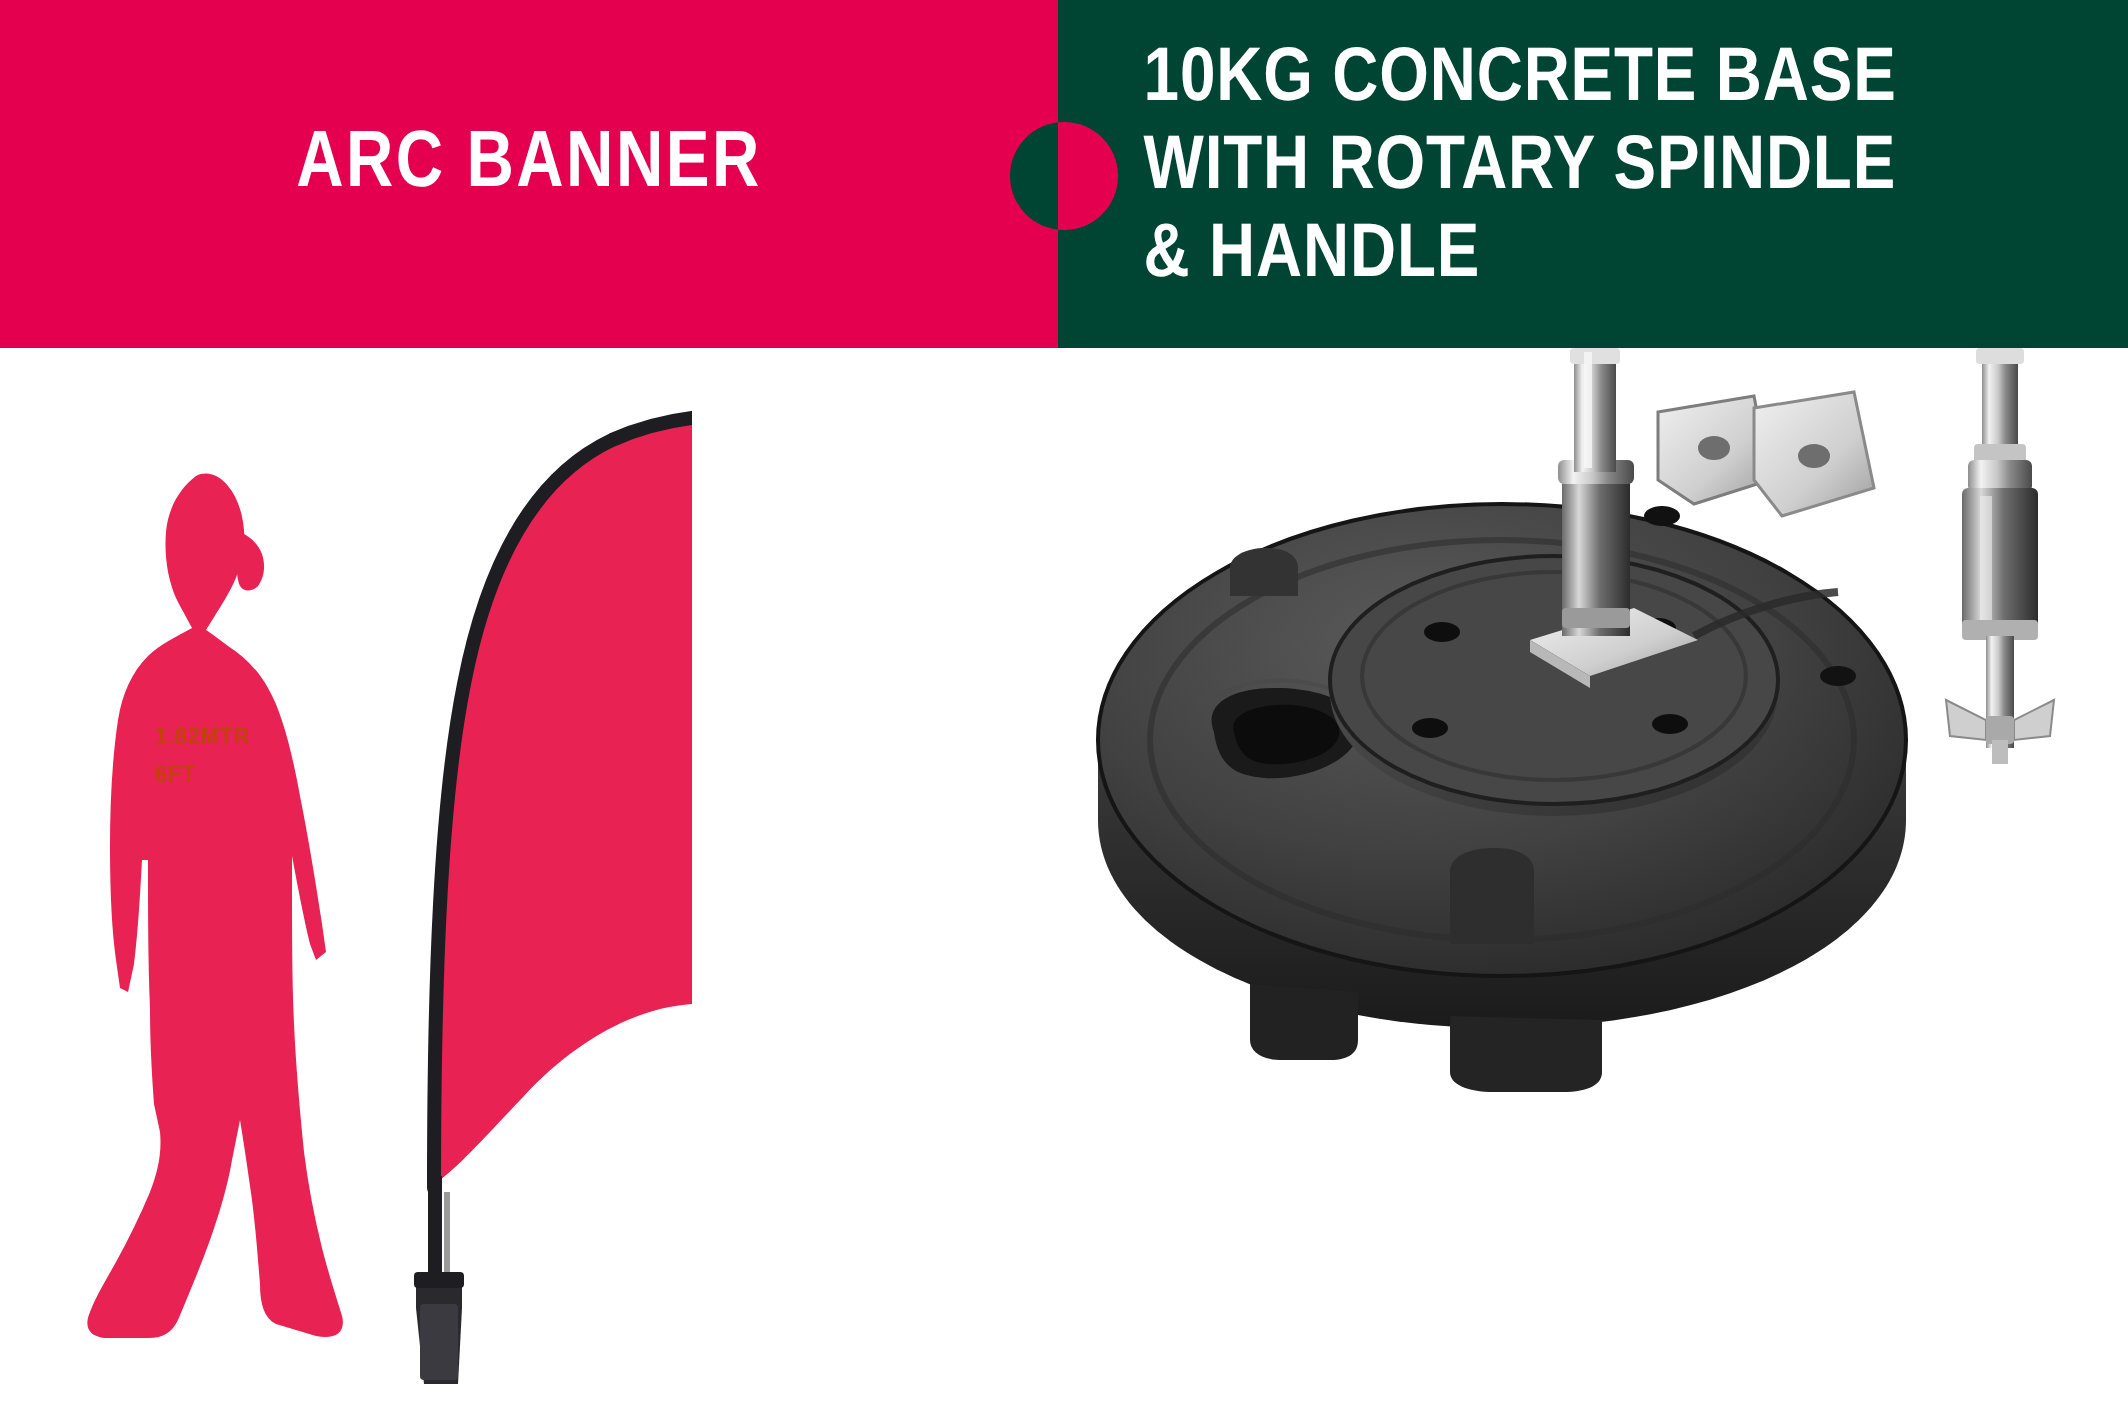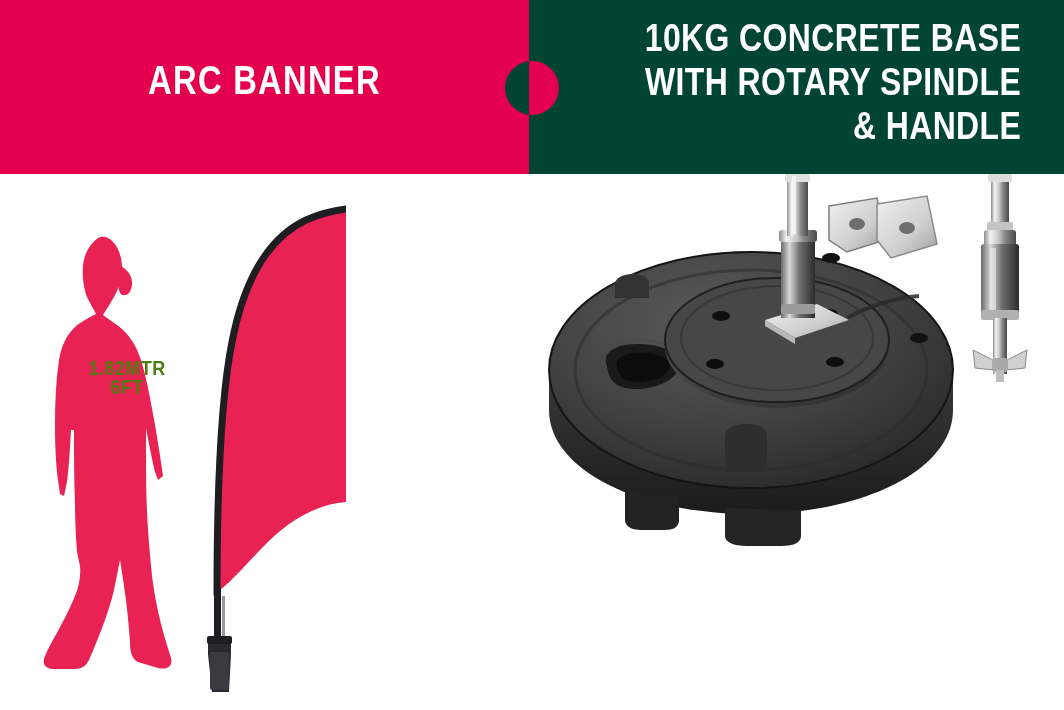--- a/index.html
+++ b/index.html
@@ -31,21 +31,21 @@
     color: #ffffff;
     font-size: 40px;
     font-weight: bold;
     letter-spacing: 1.5px;
     font-stretch: condensed;
     transform: scaleX(0.82);
     font-family: "Liberation Sans Narrow", "Liberation Sans", sans-serif;
   }
   .hdr-right-title {
     position: absolute; left: 529px; top: 16px; width: 535px;
-    text-align: right;
+    text-align: left;
     color: #ffffff;
     font-size: 38px;
     line-height: 44px;
     font-weight: bold;
     letter-spacing: 0.5px;
     font-family: "Liberation Sans Narrow", "Liberation Sans", sans-serif;
   }
   .hdr-right-title .ln { display: block; transform: scaleX(0.84); }
 
   
@@ -63,22 +63,22 @@
     position: absolute; left: 24px; top: 0; width: 30px; height: 54px;
     background: #e4004f;
   }
 
   
   .left-panel { position: absolute; left: 0; top: 174px; width: 529px; height: 536px; }
 
   .person-wrap { position: absolute; left: 34px; top: 30px; width: 150px; height: 470px; }
   .person-label {
     position: absolute; left: 38px; top: 155px; width: 110px;
-    text-align: center; color: #4d7c0f;
-    font-size: 20px; line-height: 19px; font-weight: bold;
+    text-align: left; color: #c2410c;
+    font-size: 12px; line-height: 19px; font-weight: bold;
     letter-spacing: 0.5px;
     font-family: "Liberation Sans Narrow", "Liberation Sans", sans-serif;
     z-index: 3;
   }
   .person-label .ln { display: block; transform: scaleX(0.9); }
 
   .banner-wrap { position: absolute; left: 186px; top: 18px; width: 160px; height: 500px; }
 
   
   .right-panel { position: absolute; left: 529px; top: 174px; width: 535px; height: 536px; }

